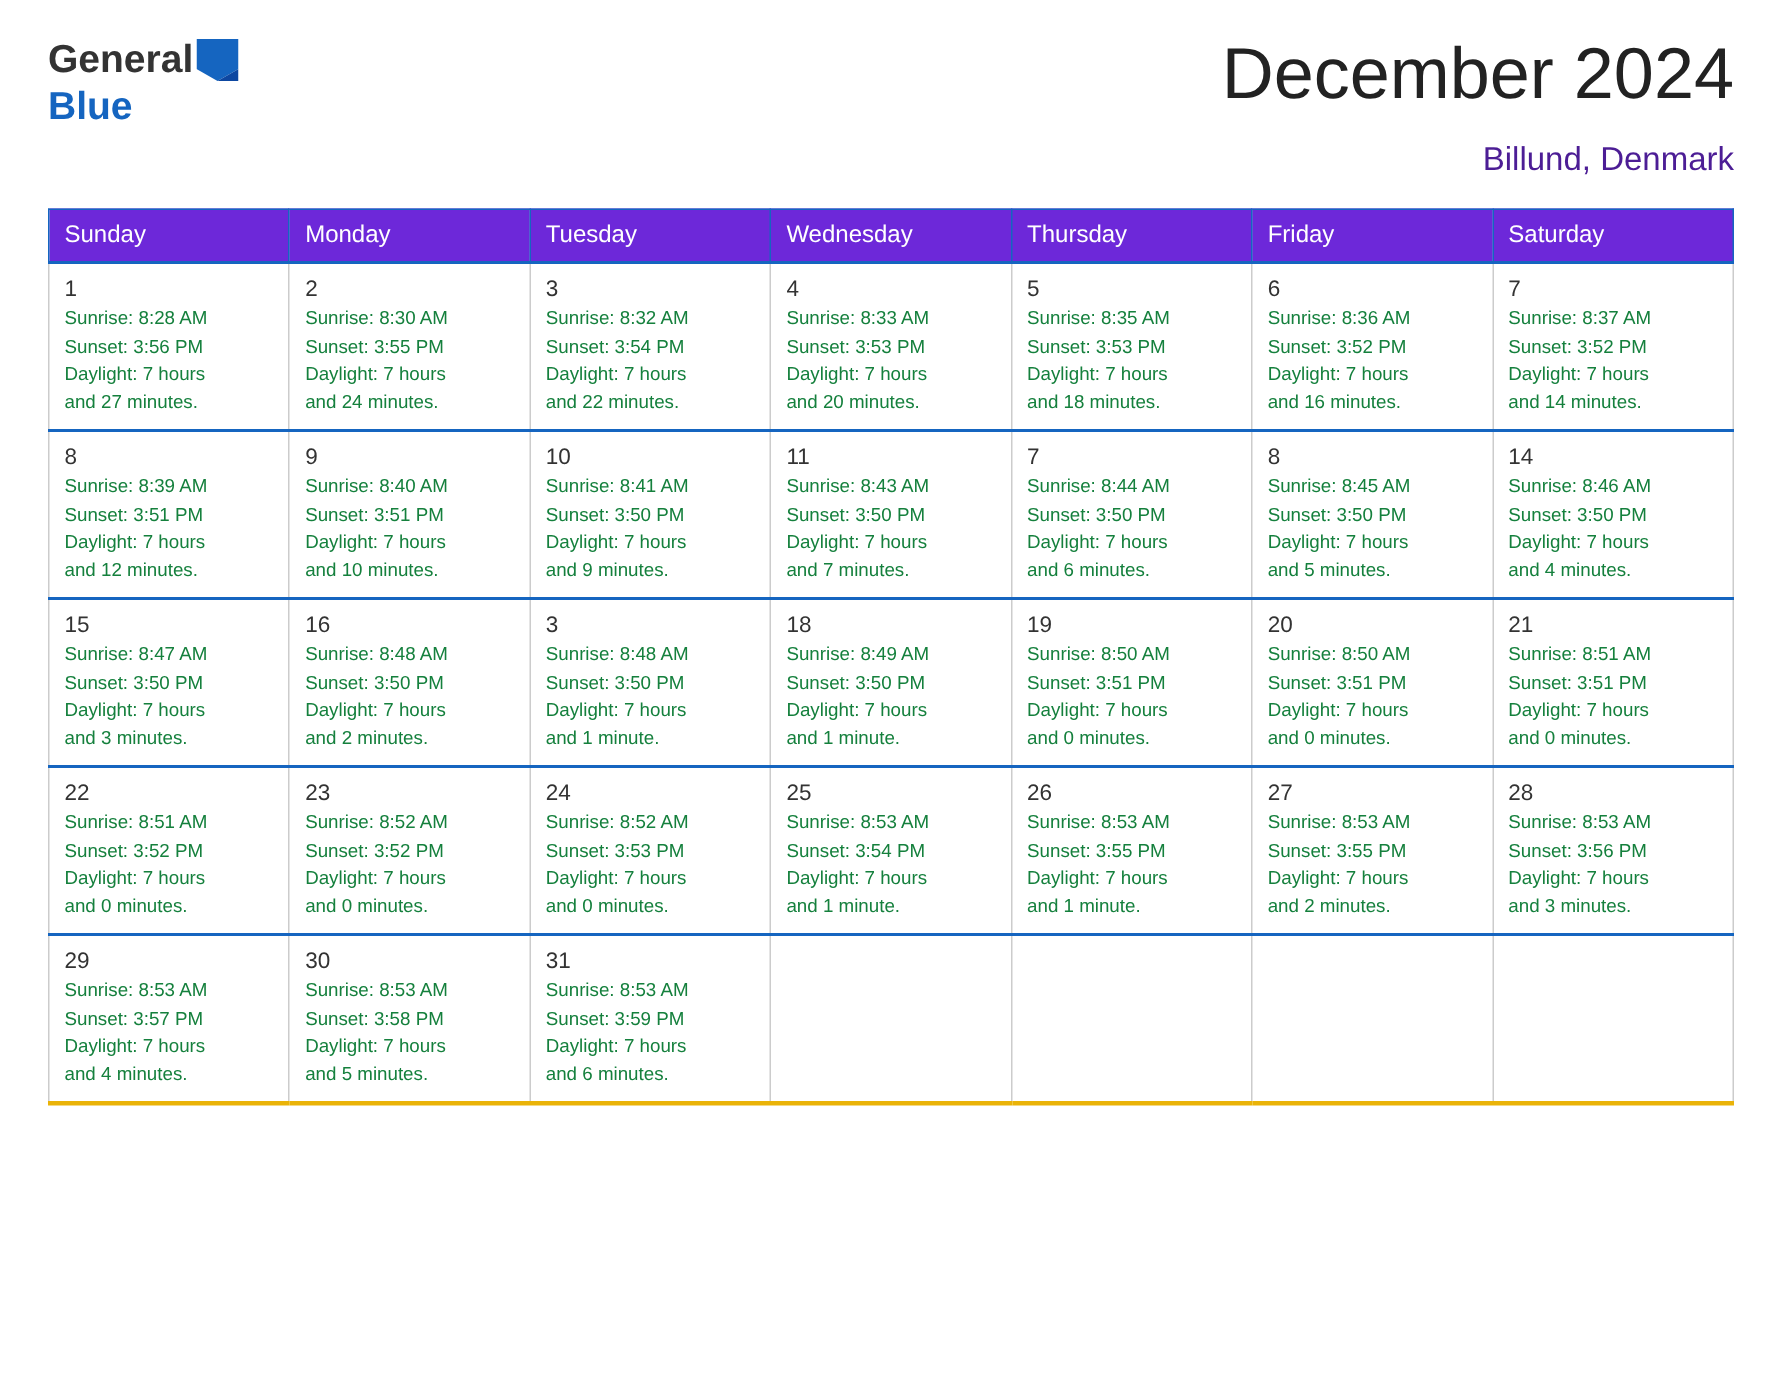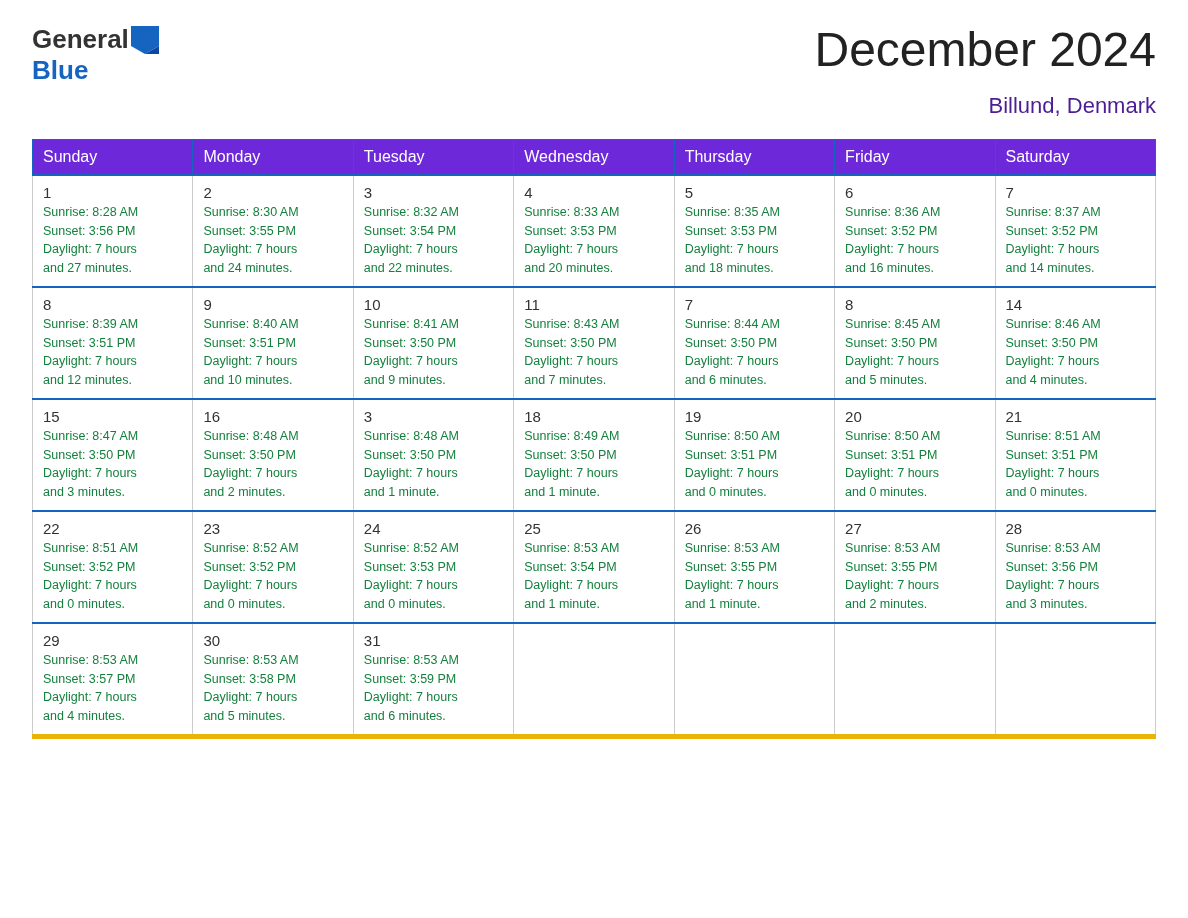--- a/index.html
+++ b/index.html
@@ -89,21 +89,21 @@
       font-weight: normal;
       display: block;
       margin-bottom: 2px;
     }
     tbody tr td .day-info {
       font-size: 12.5px;
       line-height: 1.5;
       color: #15803d;
     }
     tbody tr:last-child td {
-      border-bottom: 5px solid #eab308;
+      border-bottom: 3px solid #eab308;
     }
     .empty-cell {
       background: #fff;
     }
   </style>
 </head>
 <body>
 
 <div class="header">
   <div class="logo-wrapper">

